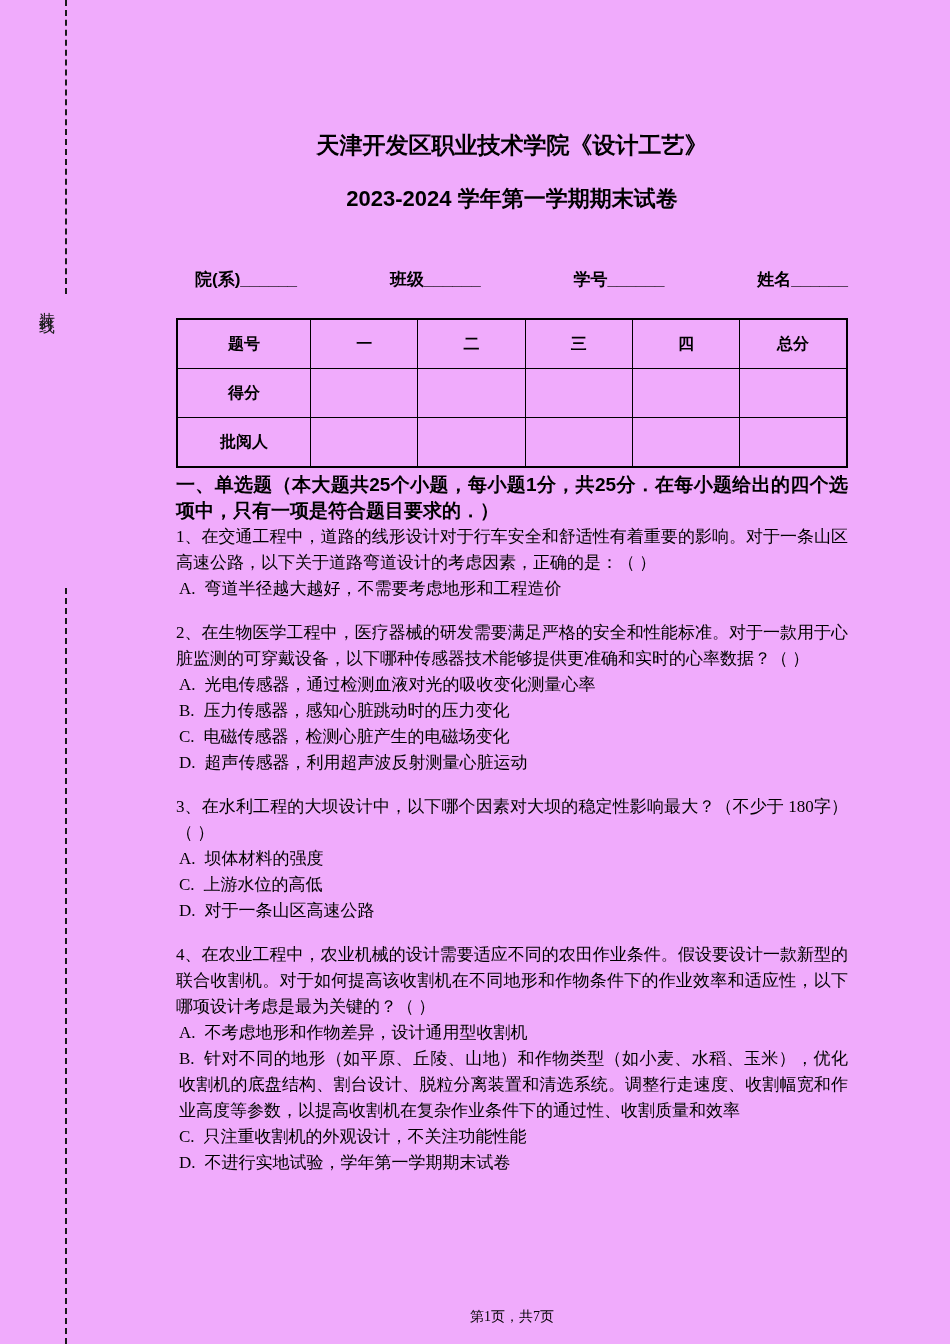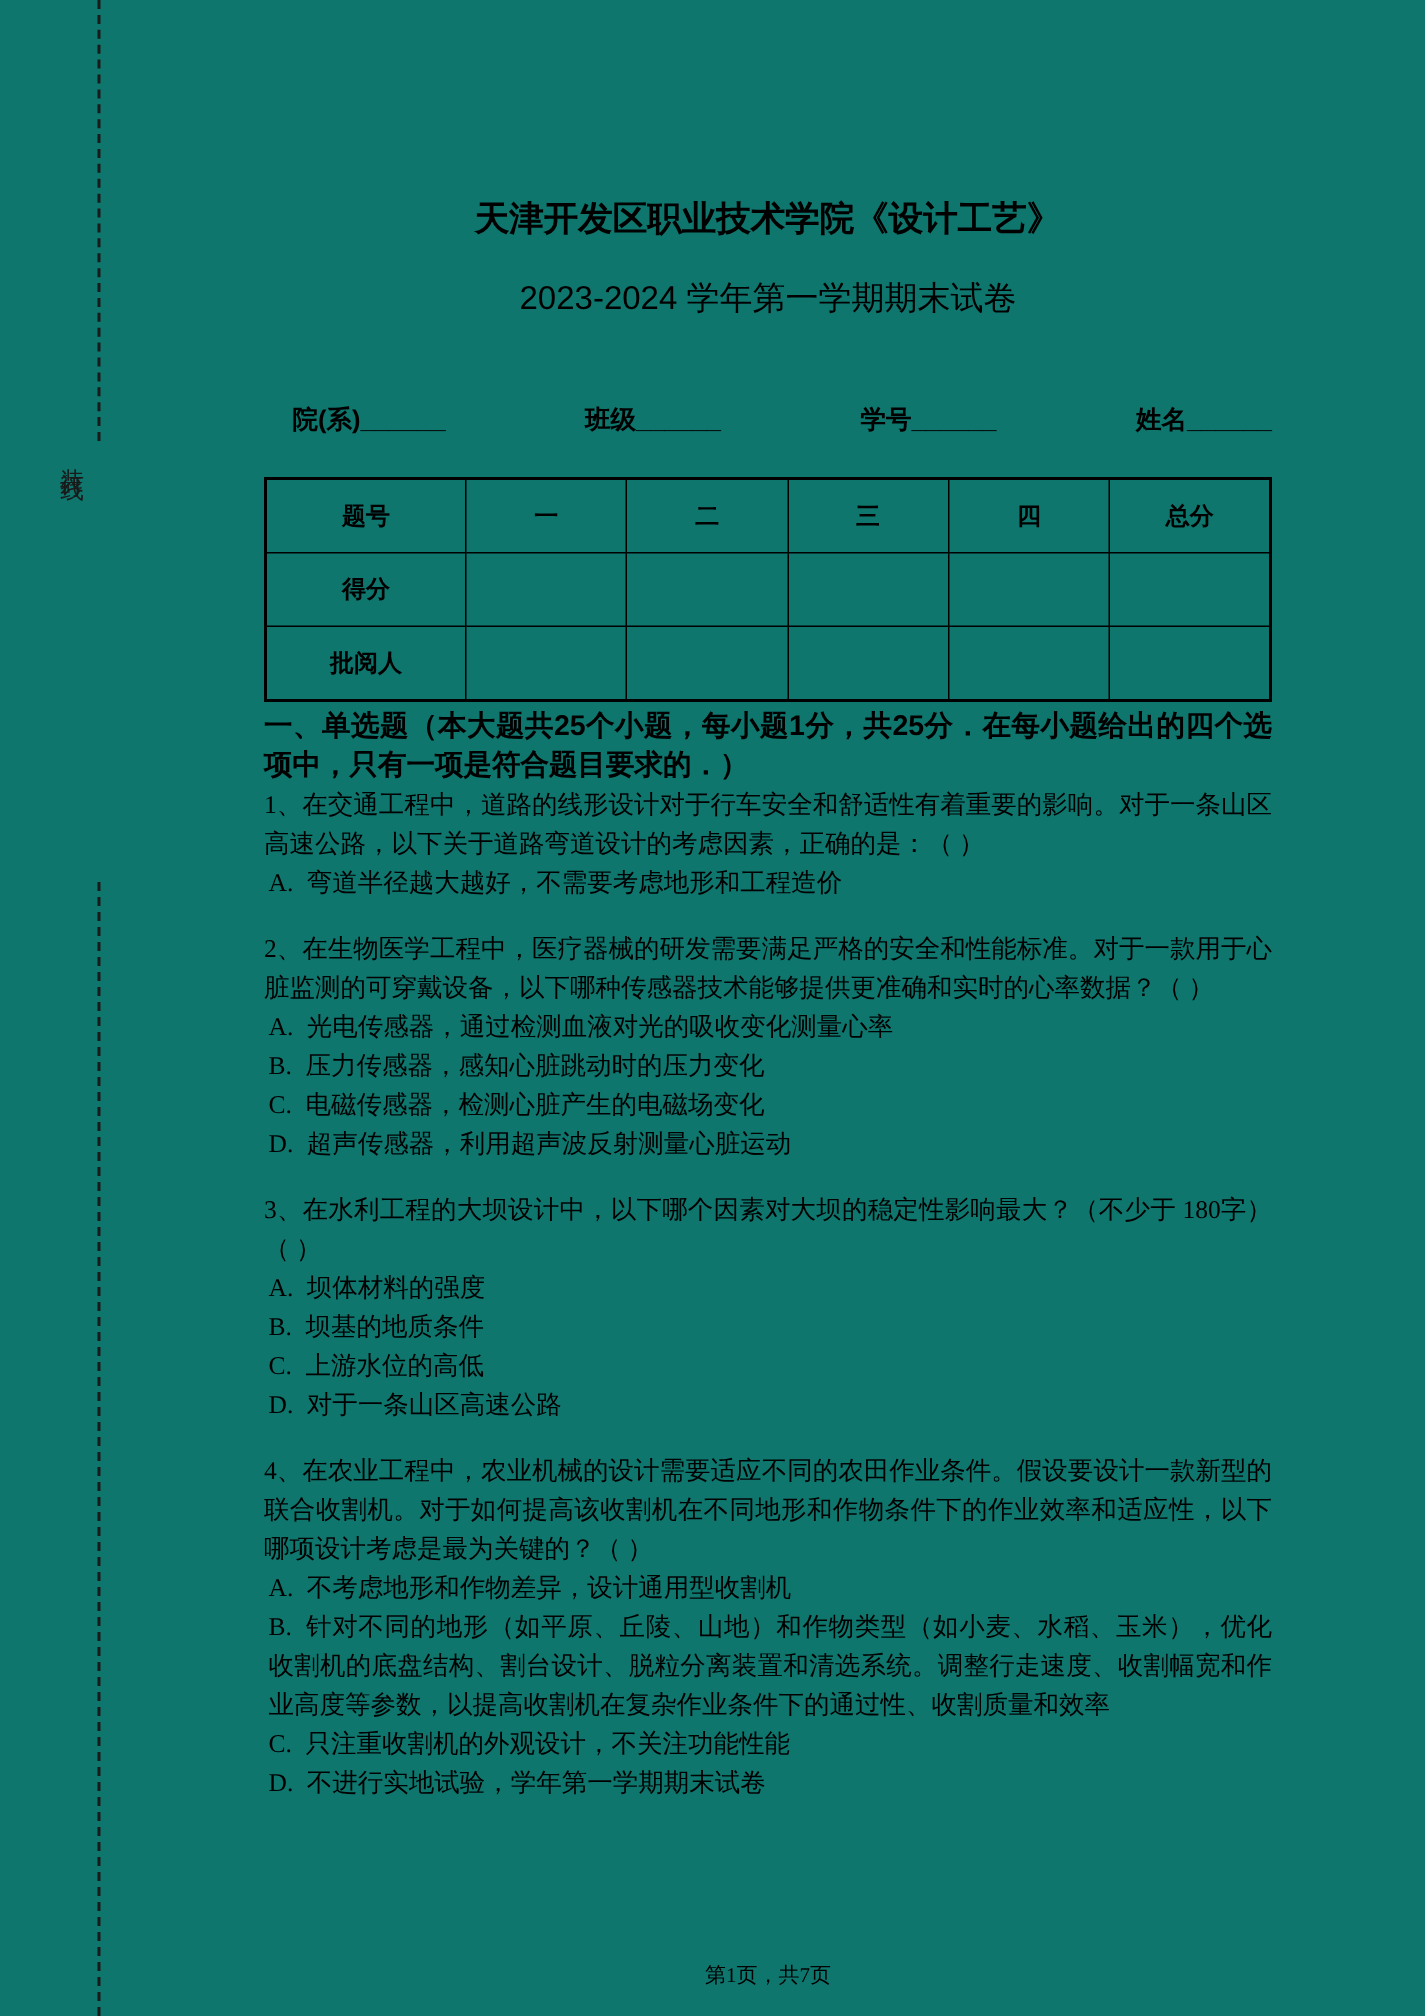--- a/index.html
+++ b/index.html
@@ -1,20 +1,20 @@
 <!DOCTYPE html>
 <html><head>
 <meta charset="utf-8">
 <style>
   html, body { margin: 0; padding: 0; background: #ffffff; }
   .page {
     position: relative;
     width: 950px;
     height: 1344px;
-    background: #0f766e;
+    background: #f0abfc;
     color: #000000;
     font-family: "Liberation Serif", serif;
     overflow: hidden;
   }
   
   .binding-line {
     position: absolute;
     left: 65px;
     width: 0;
     border-left: 2px dashed #1a1a1a;
@@ -41,21 +41,21 @@
     margin: 130px 0 0 0;
     font-family: "Liberation Sans", sans-serif;
     font-weight: 700;
     font-size: 23px;
     line-height: 30px;
     text-align: center;
   }
   .title2 {
     margin: 24px 0 11px 0;
     font-family: "Liberation Sans", sans-serif;
-    font-weight: 400;
+    font-weight: 700;
     font-size: 22px;
     line-height: 30px;
     text-align: center;
   }
   .fields {
     display: flex;
     justify-content: space-between;
     margin-top: 54px;
     padding-left: 19px;
     font-family: "Liberation Sans", sans-serif;
@@ -175,21 +175,20 @@
       <div class="stem">2、在生物医学工程中，医疗器械的研发需要满足严格的安全和性能标准。对于一款用于心脏监测的可穿戴设备，以下哪种传感器技术能够提供更准确和实时的心率数据？（ ）</div>
       <div class="option"><span class="opt-letter">A.</span><span>光电传感器，通过检测血液对光的吸收变化测量心率</span></div>
       <div class="option"><span class="opt-letter">B.</span><span>压力传感器，感知心脏跳动时的压力变化</span></div>
       <div class="option"><span class="opt-letter">C.</span><span>电磁传感器，检测心脏产生的电磁场变化</span></div>
       <div class="option"><span class="opt-letter">D.</span><span>超声传感器，利用超声波反射测量心脏运动</span></div>
     </div>
 
     <div class="question q3">
       <div class="stem">3、在水利工程的大坝设计中，以下哪个因素对大坝的稳定性影响最大？（不少于 180字）（ ）</div>
       <div class="option"><span class="opt-letter">A.</span><span>坝体材料的强度</span></div>
-      <div class="option"><span class="opt-letter">B.</span><span>坝基的地质条件</span></div>
       <div class="option"><span class="opt-letter">C.</span><span>上游水位的高低</span></div>
       <div class="option"><span class="opt-letter">D.</span><span>对于一条山区高速公路</span></div>
     </div>
 
     <div class="question q4">
       <div class="stem">4、在农业工程中，农业机械的设计需要适应不同的农田作业条件。假设要设计一款新型的联合收割机。对于如何提高该收割机在不同地形和作物条件下的作业效率和适应性，以下哪项设计考虑是最为关键的？（ ）</div>
       <div class="option"><span class="opt-letter">A.</span><span>不考虑地形和作物差异，设计通用型收割机</span></div>
       <div class="option"><span class="opt-letter">B.</span><span>针对不同的地形（如平原、丘陵、山地）和作物类型（如小麦、水稻、玉米），优化收割机的底盘结构、割台设计、脱粒分离装置和清选系统。调整行走速度、收割幅宽和作业高度等参数，以提高收割机在复杂作业条件下的通过性、收割质量和效率</span></div>
       <div class="option"><span class="opt-letter">C.</span><span>只注重收割机的外观设计，不关注功能性能</span></div>
       <div class="option"><span class="opt-letter">D.</span><span>不进行实地试验，学年第一学期期末试卷</span></div>

